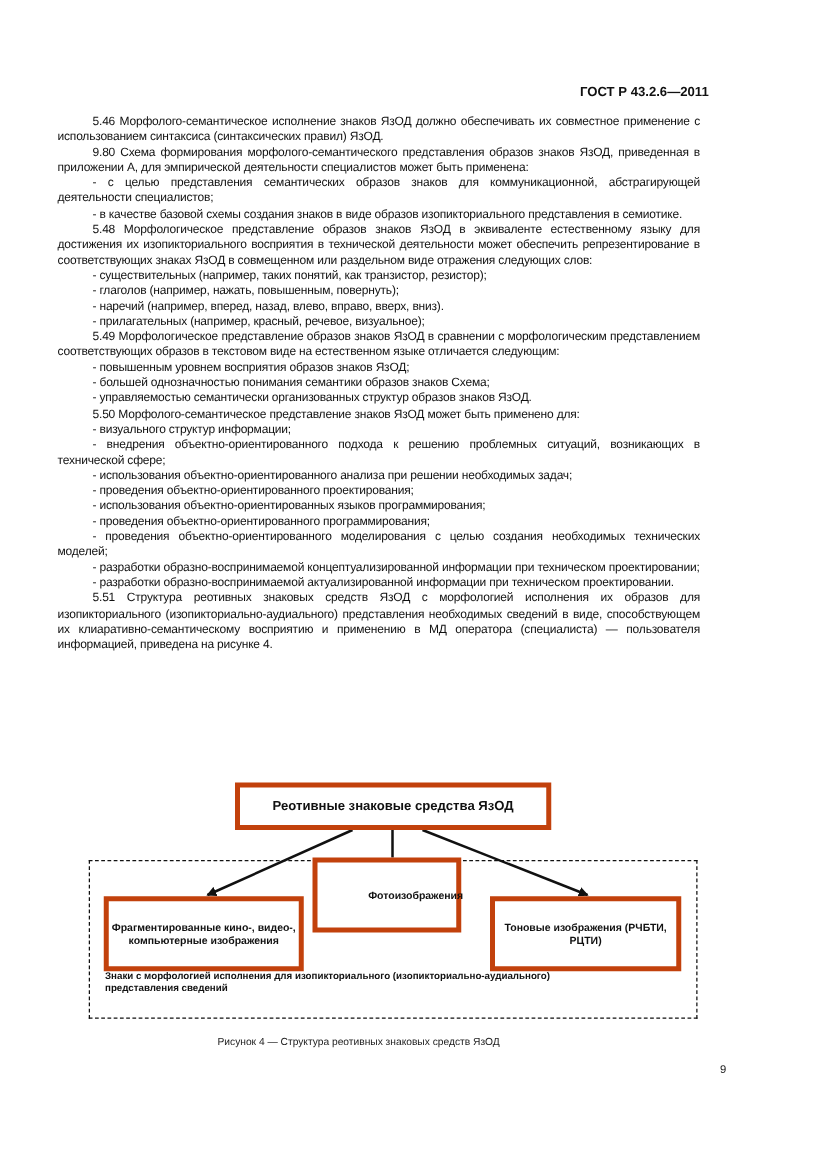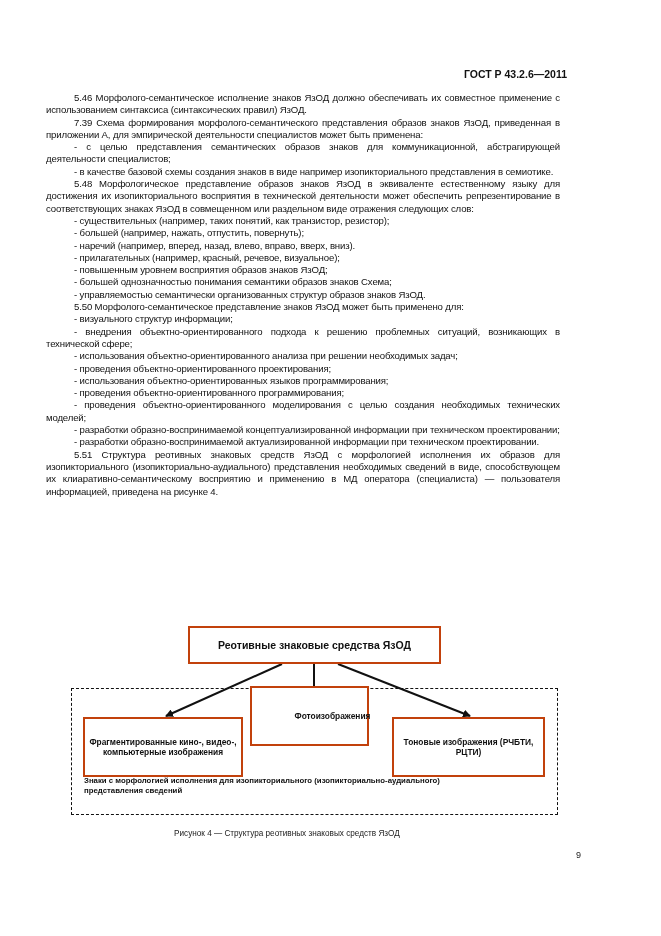--- a/index.html
+++ b/index.html
@@ -4,47 +4,48 @@
 <style>
   html, body { margin: 0; padding: 0; background: #ffffff; }
   body { width: 661px; height: 936px; position: relative; overflow: hidden;
          font-family: "Liberation Sans", sans-serif; color: #111; }
   .hdr { position: absolute; right: 94px; top: 68px; font-size: 10.5px; font-weight: bold; }
   .body { position: absolute; left: 46px; top: 92px; width: 514px;
           font-family: "Liberation Sans Narrow", "Liberation Sans", sans-serif;
           font-size: 9.6px; line-height: 12.3px; letter-spacing: -0.15px; }
   .body p { margin: 0; text-align: justify; text-indent: 28px; }
   .fig { position: absolute; left: 0; top: 0; width: 661px; height: 936px; pointer-events: none; }
-  .box { position: absolute; border: 2px solid #c2410c; box-sizing: border-box; display: flex;
+  .box { position: absolute; border: 4px solid #c2410c; box-sizing: border-box; display: flex;
          align-items: center; justify-content: center; text-align: center;
          font-size: 8.4px; font-weight: bold; line-height: 10px; background: #fff; }
   .main-box { left: 188px; top: 626px; width: 253px; height: 38px; font-size: 10.5px; }
   .frame { position: absolute; left: 71px; top: 688px; width: 487px; height: 127px;
            border: 1.6px dashed #111; box-sizing: border-box; }
   .frame-note { position: absolute; left: 84px; top: 776px; width: 400px; font-size: 7.8px;
                 font-weight: bold; line-height: 10px; }
   .caption { position: absolute; left: 174px; top: 829px; font-size: 8.2px; color: #222; }
   .pagenum { position: absolute; left: 576px; top: 850px; font-size: 9px; color: #222; }
   svg.arrows { position: absolute; left: 0; top: 0; }
 </style>
 </head>
 <body>
 
 <div class="hdr">ГОСТ Р 43.2.6—2011</div>
 
 <div class="body">
   <p>5.46  Морфолого-семантическое исполнение знаков ЯзОД должно обеспечивать их совместное применение с использованием синтаксиса (синтаксических правил) ЯзОД.</p>
-  <p>7.39  Схема формирования морфолого-семантического представления образов знаков ЯзОД, приведенная в приложении А, для эмпирической деятельности специалистов может быть применена:</p>
+  <p>9.80  Схема формирования морфолого-семантического представления образов знаков ЯзОД, приведенная в приложении А, для эмпирической деятельности специалистов может быть применена:</p>
   <p>- с целью представления семантических образов знаков для коммуникационной, абстрагирующей деятельности специалистов;</p>
-  <p>- в качестве базовой схемы создания знаков в виде например изопикториального представления в семиотике.</p>
+  <p>- в качестве базовой схемы создания знаков в виде образов изопикториального представления в семиотике.</p>
   <p>5.48  Морфологическое представление образов знаков ЯзОД в эквиваленте естественному языку для достижения их изопикториального восприятия в технической деятельности может обеспечить репрезентирование в соответствующих знаках ЯзОД в совмещенном или раздельном виде отражения следующих слов:</p>
   <p>- существительных (например, таких понятий, как транзистор, резистор);</p>
-  <p>- большей (например, нажать, отпустить, повернуть);</p>
+  <p>- глаголов (например, нажать, повышенным, повернуть);</p>
   <p>- наречий (например, вперед, назад, влево, вправо, вверх, вниз).</p>
   <p>- прилагательных (например, красный, речевое, визуальное);</p>
+  <p>5.49  Морфологическое представление образов знаков ЯзОД в сравнении с морфологическим представлением соответствующих образов в текстовом виде на естественном языке отличается следующим:</p>
   <p>- повышенным уровнем восприятия образов знаков ЯзОД;</p>
   <p>- большей однозначностью понимания семантики образов знаков Схема;</p>
   <p>- управляемостью семантически организованных структур образов знаков ЯзОД.</p>
   <p>5.50  Морфолого-семантическое представление знаков ЯзОД может быть применено для:</p>
   <p>- визуального структур информации;</p>
   <p>- внедрения объектно-ориентированного подхода к решению проблемных ситуаций, возникающих в технической сфере;</p>
   <p>- использования объектно-ориентированного анализа при решении необходимых задач;</p>
   <p>- проведения объектно-ориентированного проектирования;</p>
   <p>- использования объектно-ориентированных языков программирования;</p>
   <p>- проведения объектно-ориентированного программирования;</p>

